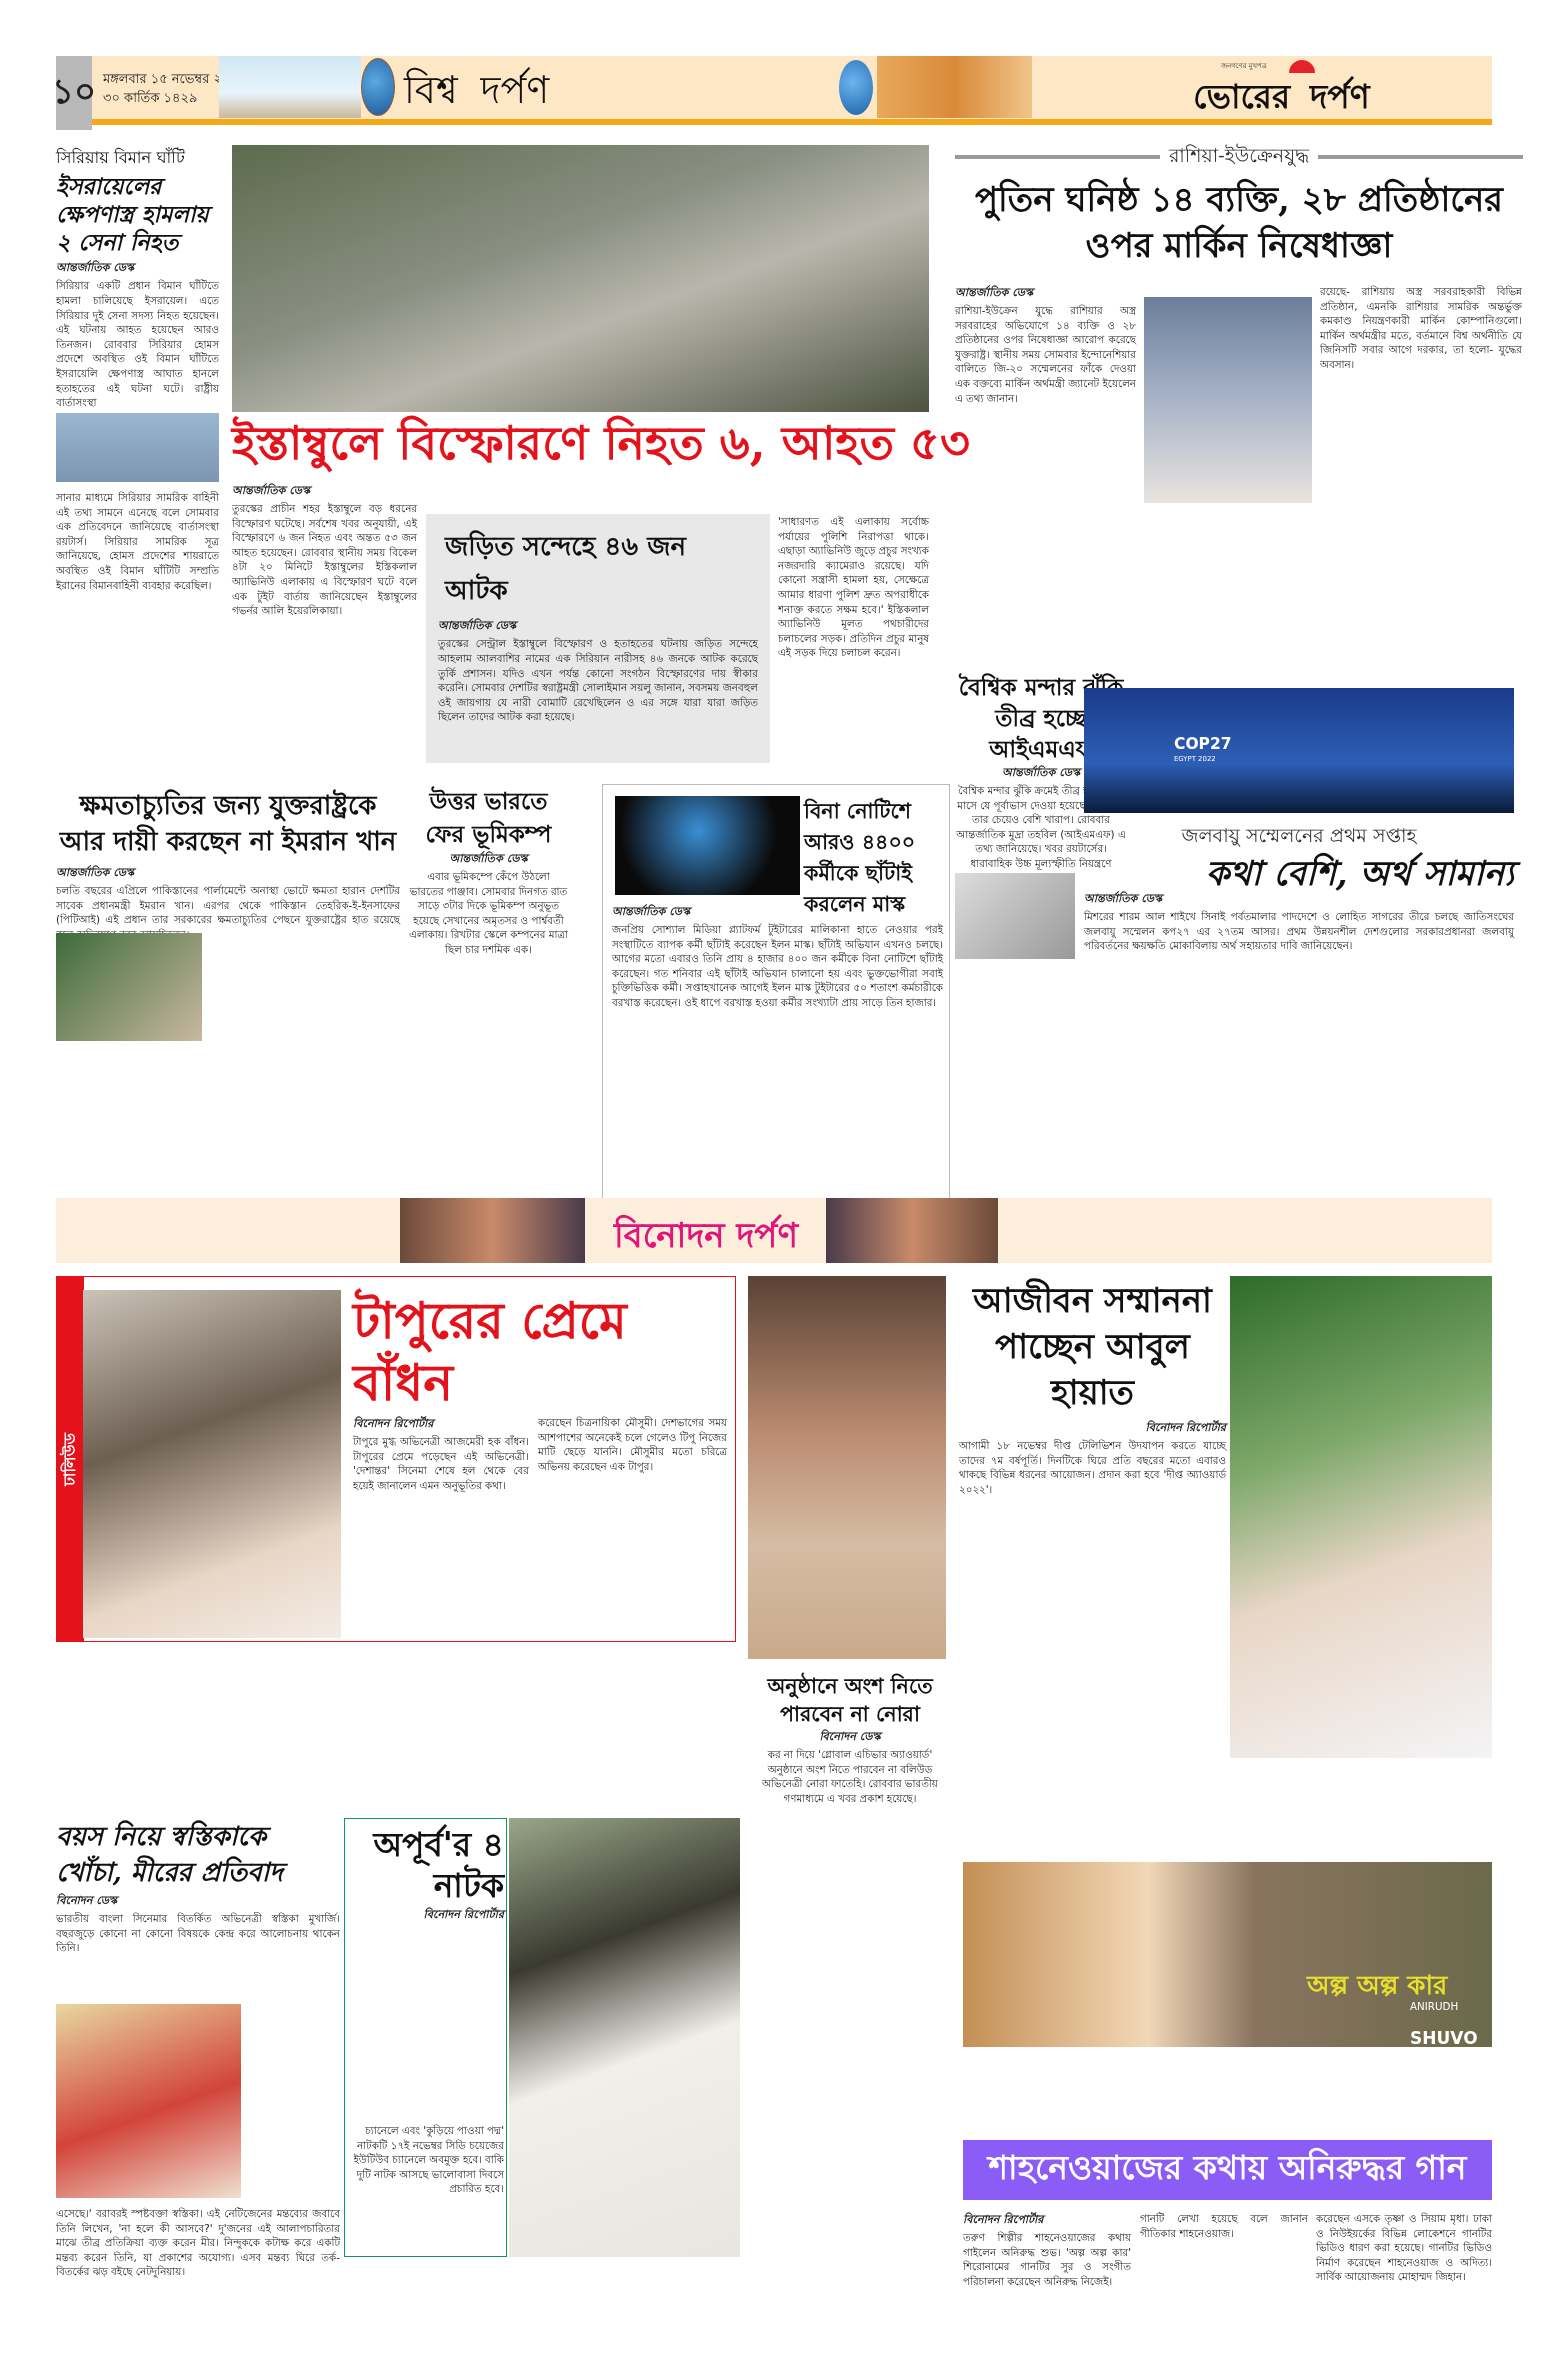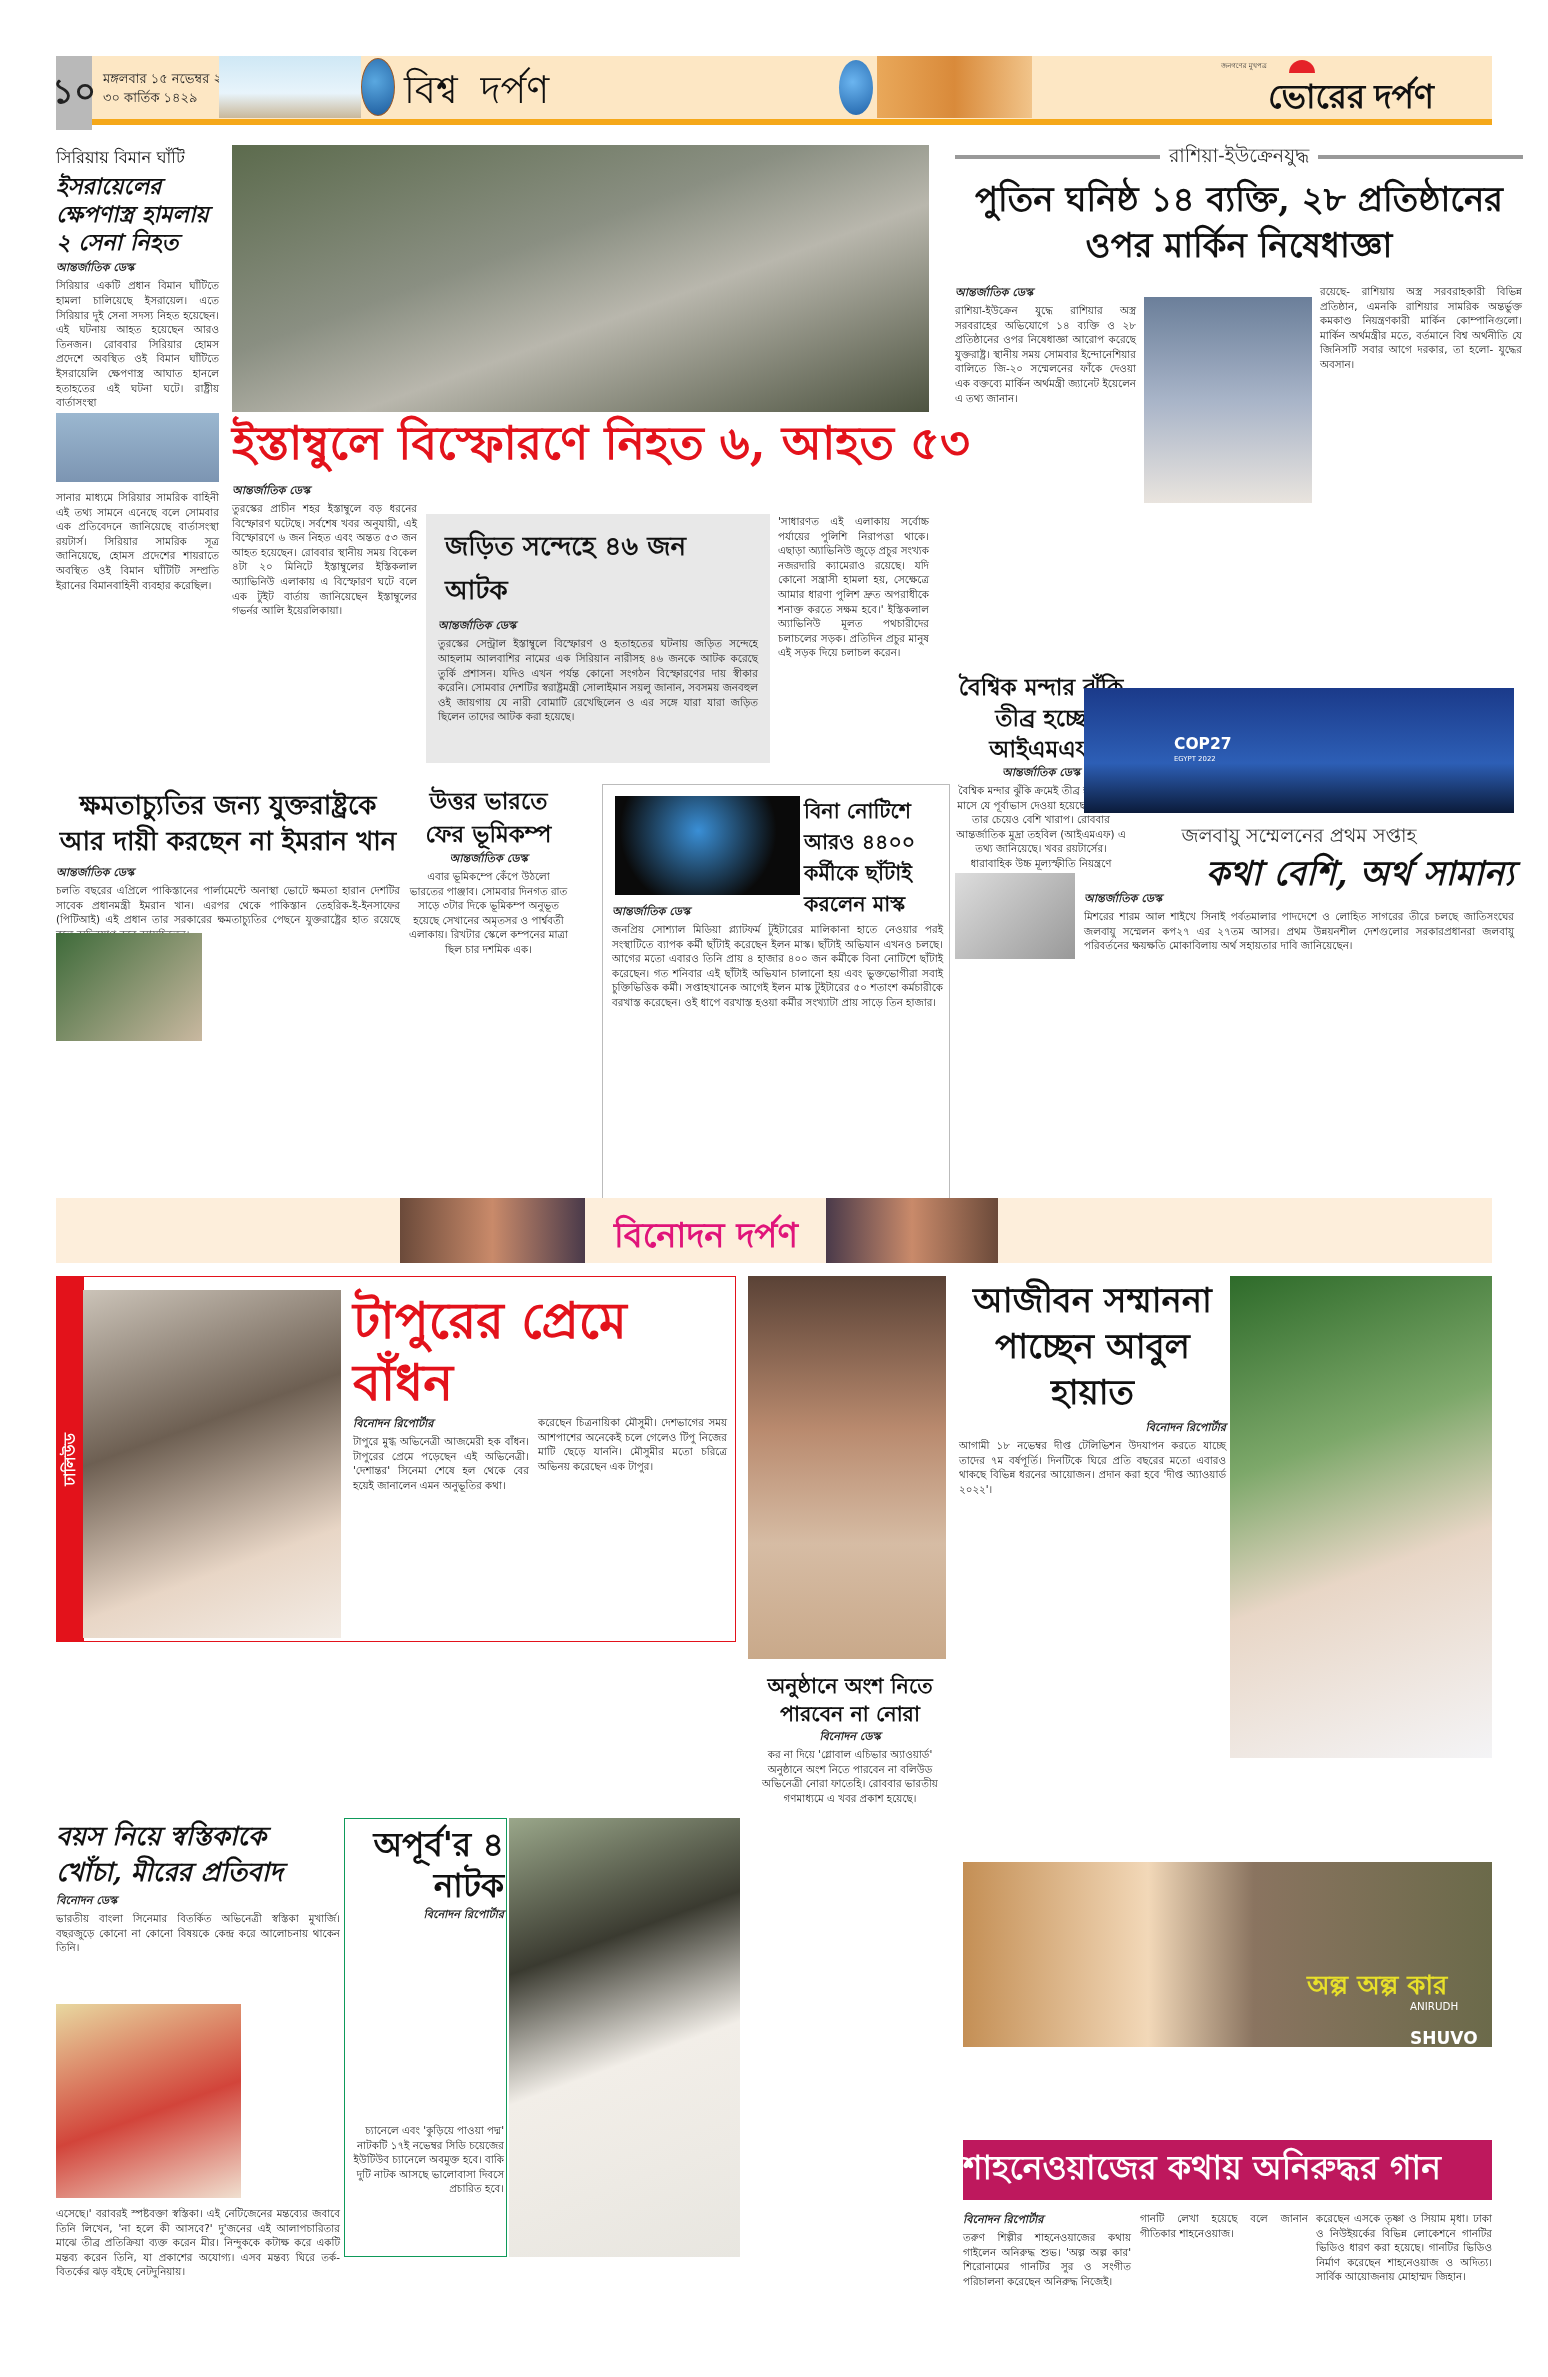--- a/index.html
+++ b/index.html
@@ -6,21 +6,21 @@
 body{width:1548px;height:2377px;background:#fff;font-family:"DejaVu Sans",sans-serif;color:#111;position:relative;overflow:hidden}
 .abs{position:absolute}
 .hdr{left:56px;top:56px;width:1436px;height:69px;background:#fde7c4;border-bottom:6px solid #f5a81a}
 .pgno{left:56px;top:56px;width:36px;height:74px;background:#b9b9b9;font-size:34px;font-weight:bold;color:#222;display:flex;align-items:center;justify-content:center;font-family:"DejaVu Serif",serif}
 .date{left:82px;top:69px;font-size:13px;line-height:19px;color:#222}
 .banner1{left:219px;top:56px;width:142px;height:62px;background:linear-gradient(180deg,#cfe8f5,#e8f4fb 60%,#c9b89a);}
 .globe{left:361px;top:58px;width:34px;height:58px;border-radius:50%;background:radial-gradient(circle at 40% 40%,#5aa8e0,#1c5a9c);border:1.7px solid #9a5a2a}
 .sectitle{left:404px;top:60px;font-size:38px;color:#111;font-family:Liberation Mono, monospace}
 .banner2{left:839px;top:56px;width:172px;height:62px;background:linear-gradient(90deg,#e9a85a,#d98a3a 50%,#f1c48a)}
 .globe2{left:839px;top:60px;width:34px;height:55px;border-radius:50%;background:radial-gradient(circle at 40% 40%,#6bb5f0,#1f62a8)}
-.logo{left:1268px;top:71px;font-size:33px;font-weight:bold;color:#111;font-family:Liberation Sans, sans-serif}
+.logo{left:1193px;top:71px;font-size:33px;font-weight:bold;color:#111;font-family:Liberation Mono, monospace}
 .logotag{left:1221px;top:60px;font-size:6.9px;color:#333}
 .sun{left:1289px;top:60px;width:26px;height:13px;border-radius:26px 26px 0 0;background:#e52228}
 .photo{background:#888;overflow:hidden}
 .body{font-size:10.3px;line-height:14.6px;color:#222;text-align:justify}
 .desk{font-size:11.2px;font-style:italic;font-weight:bold;color:#222}
 .h-black{font-family:"DejaVu Serif",serif;color:#111;font-weight:bold}
 .h-red{font-family:"DejaVu Serif",serif;color:#e3121b;font-weight:bold}
 .box{border:1.7px solid #bbb}
 </style>
 </head>
@@ -162,21 +162,21 @@
   <div class="desk">বিনোদন রিপোর্টার</div>
   <div class="body" style="margin-top:198px;text-align:right">চ্যানেলে এবং 'কুড়িয়ে পাওয়া পদ্ম' নাটকটি ১৭ই নভেম্বর সিডি চয়েজের ইউটিউব চ্যানেলে অবমুক্ত হবে। বাকি দুটি নাটক আসছে ভালোবাসা দিবসে প্রচারিত হবে।</div>
 </div>
 <div class="abs photo" style="left:509px;top:1818px;width:231px;height:439px;background:linear-gradient(160deg,#9aa78a,#3a3a30 30%,#f2eee8 55%,#e8e6e0)"></div>
 
 <div class="abs photo" style="left:963px;top:1862px;width:529px;height:185px;background:linear-gradient(90deg,#c48f55,#f2d8b8 35%,#8a7460 55%,#6b6a4a)">
   <div style="position:absolute;left:344px;top:103px;font-size:26px;font-weight:bold;color:#e8e02a;font-family:'DejaVu Serif',serif">অল্প অল্প কার</div>
   <div style="position:absolute;left:447px;top:138px;font-size:10.3px;color:#fff">ANIRUDH</div>
   <div style="position:absolute;left:447px;top:166px;font-size:17px;font-weight:bold;color:#fff">SHUVO</div>
 </div>
-<div class="abs" style="left:963px;top:2140px;width:529px;height:60px;background:#be185d;display:flex;align-items:center;justify-content:flex-start">
+<div class="abs" style="left:963px;top:2140px;width:529px;height:60px;background:#8b5cf6;display:flex;align-items:center;justify-content:center">
   <div style="font-size:33px;color:#fff;font-family:'DejaVu Serif',serif;font-weight:bold">শাহনেওয়াজের কথায় অনিরুদ্ধর গান</div>
 </div>
 <div class="abs" style="left:963px;top:2211px;width:168px">
   <div class="desk">বিনোদন রিপোর্টার</div>
   <div class="body">তরুণ শিল্পীর শাহনেওয়াজের কথায় গাইলেন অনিরুদ্ধ শুভ। 'অল্প অল্প কার' শিরোনামের গানটির সুর ও সংগীত পরিচালনা করেছেন অনিরুদ্ধ নিজেই।</div>
 </div>
 <div class="abs body" style="left:1140px;top:2211px;width:168px">গানটি লেখা হয়েছে বলে জানান গীতিকার শাহনেওয়াজ।</div>
 <div class="abs body" style="left:1316px;top:2211px;width:176px">করেছেন এসকে তৃষ্ণা ও সিয়াম মৃধা। ঢাকা ও নিউইয়র্কের বিভিন্ন লোকেশনে গানটির ভিডিও ধারণ করা হয়েছে। গানটির ভিডিও নির্মাণ করেছেন শাহনেওয়াজ ও অদিত্য। সার্বিক আয়োজনায় মোহাম্মদ জিহান।</div>
 
 

